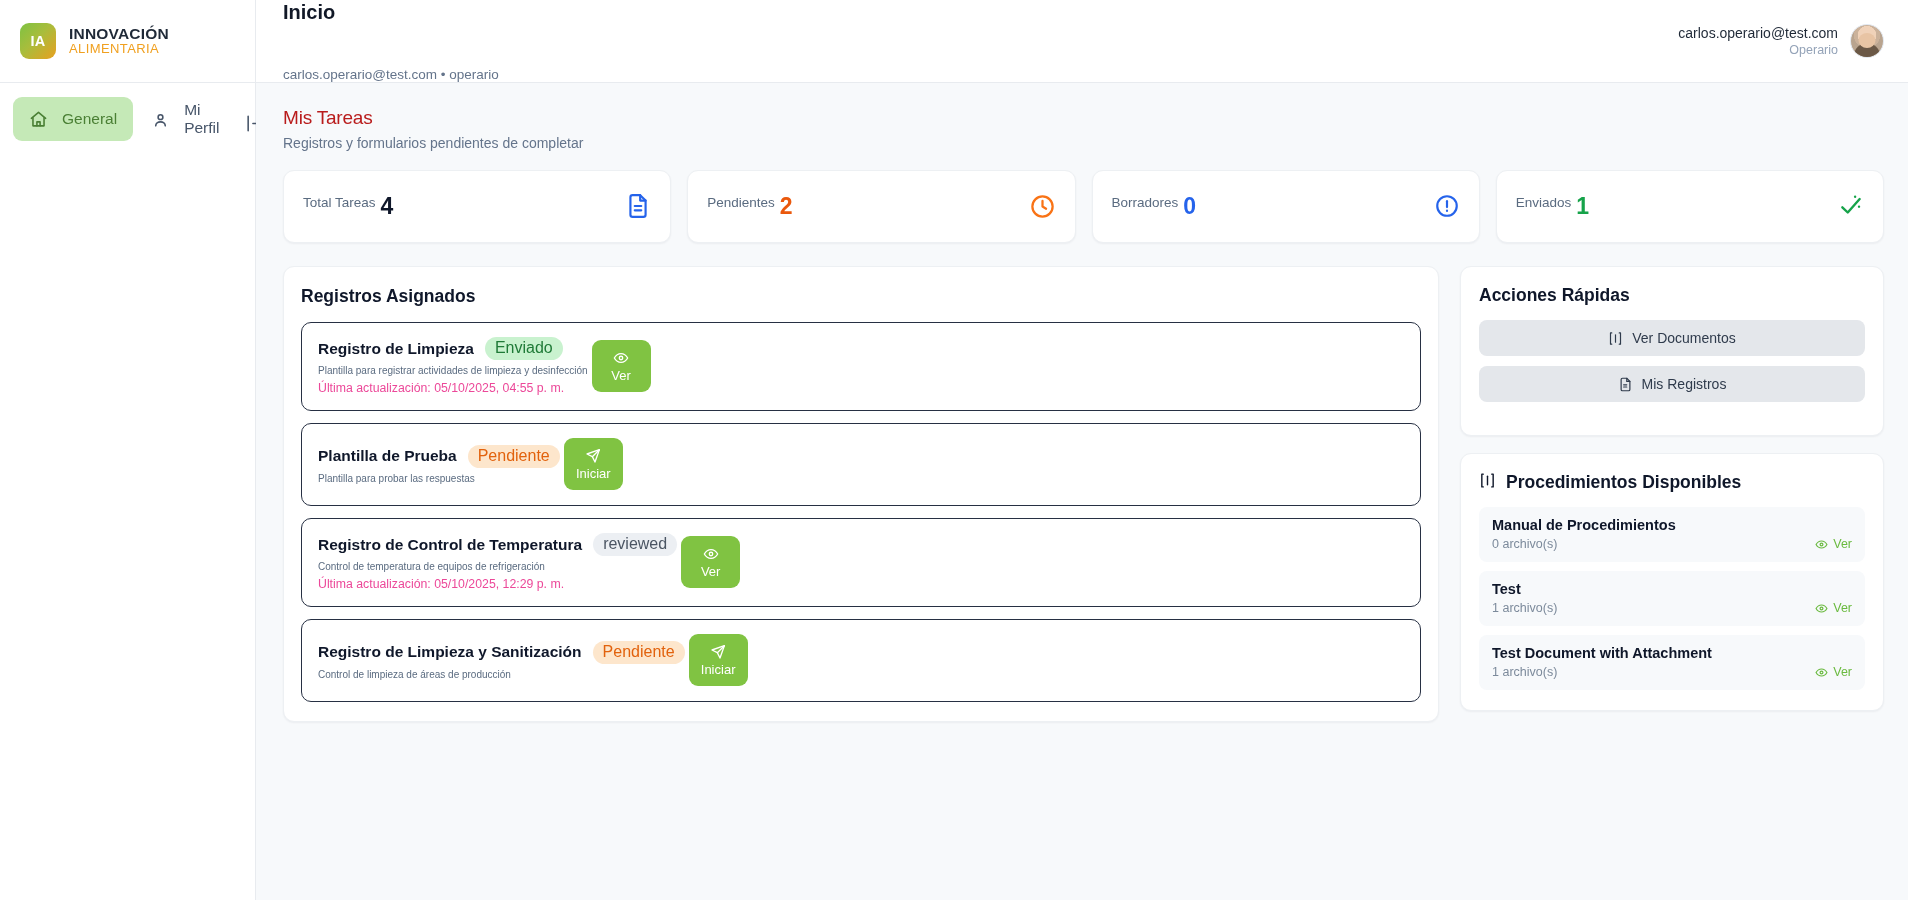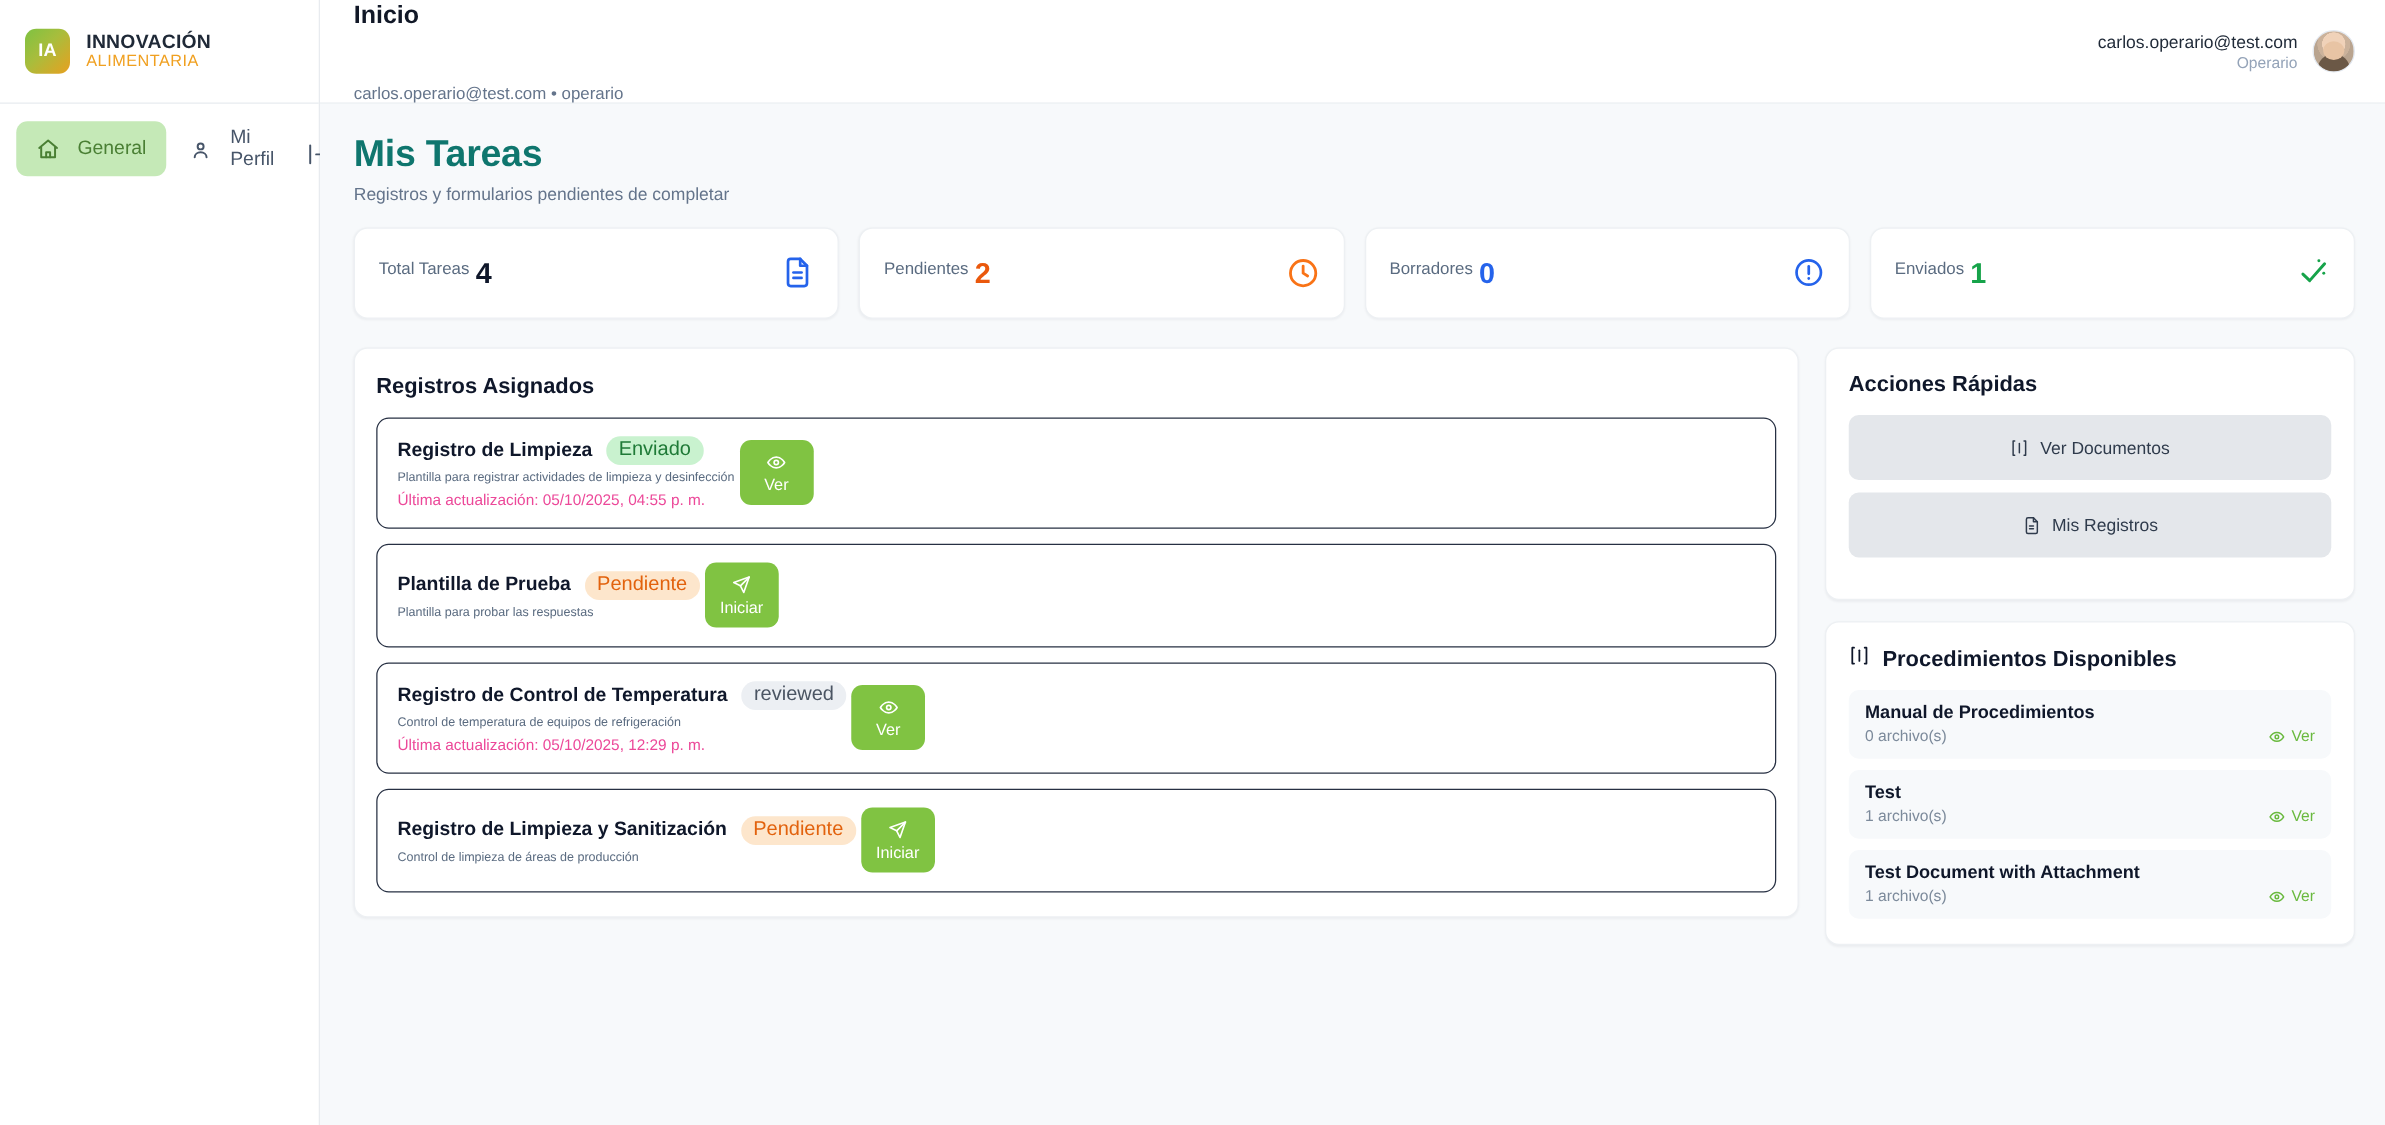--- a/index.html
+++ b/index.html
@@ -108,21 +108,21 @@
   }
 
   .content {
     flex: 1;
     background: #f7f9fb;
     padding: 24px 24px 0 27px;
     overflow: hidden;
   }
 
   .page-head { margin-bottom: 19px; }
-  .page-title { font-size: 30px; font-weight: bold; color: #0f766e; letter-spacing: -.2px; }
+  .page-title { font-size: 19px; font-weight: normal; color: #b91c1c; letter-spacing: -.2px; }
   .page-sub { font-size: 14px; color: #64748b; margin-top: 6px; }
 
   
   .stats { display: grid; grid-template-columns: repeat(4, 1fr); gap: 16px; margin-bottom: 23px; }
   .stat-card {
     background: #fff;
     border: 1px solid #edf0f3;
     border-radius: 11px;
     box-shadow: 0 1px 2px rgba(15,23,42,.05);
     padding: 17px 19px 18px 19px;
@@ -189,21 +189,21 @@
     padding: 7px 4px;
   }
   .rec-btn .rb-label { font-size: 13px; line-height: 1; }
   .rec-btn svg { display: block; }
 
   
   .quick { padding: 18px 18px 19px 18px; }
   .quick > .panel-title { margin-bottom: 14px; }
   .qa-btn {
     width: 100%;
-    height: 52px;
+    height: 36px;
     border: none; border-radius: 8px;
     background: #e4e7eb; color: #2f3b4c;
     font-size: 14px; font-family: inherit;
     display: flex; align-items: center; justify-content: center; gap: 9px;
     cursor: pointer;
     margin-bottom: 10px;
   }
   .qa-btn:last-child { margin-bottom: 14px; }
   .qa-btn svg { display: block; }
 

